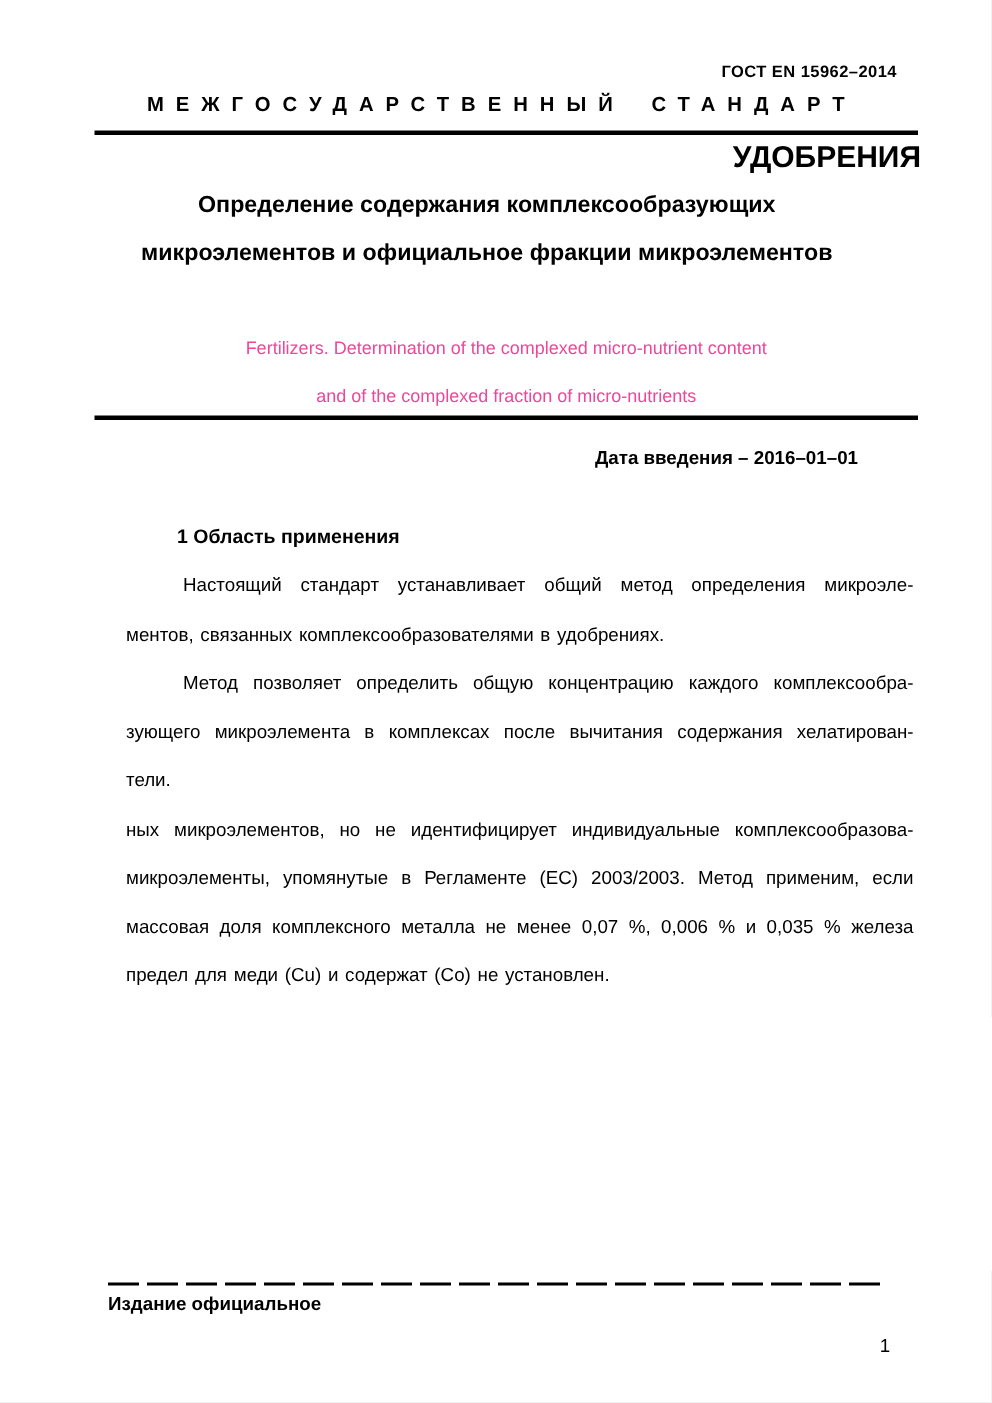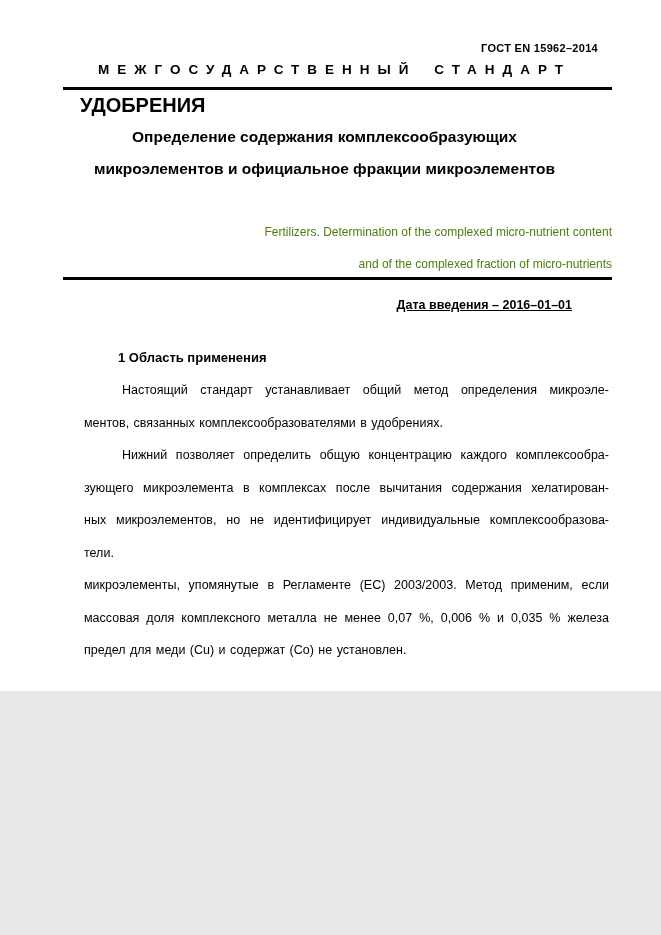--- a/index.html
+++ b/index.html
@@ -3,21 +3,21 @@
 <meta charset="utf-8">
 <style>
   html, body {
     margin: 0;
     padding: 0;
     background: #e8e8e8;
   }
   .page {
     position: relative;
     width: 661px;
-    height: 691px;
+    height: 935px;
     margin: 0 auto;
     background: #ffffff;
     color: #000000;
     font-family: "Liberation Sans", "DejaVu Sans", sans-serif;
     overflow: hidden;
   }
   .doc-code {
     position: absolute;
     top: 41px;
     left: 63px;
@@ -48,62 +48,61 @@
     left: 63px;
     width: 549px;
     height: 3px;
     background: #000;
   }
   .rule-1 { top: 87px; }
   .rule-2 { top: 277px; }
   .title-main {
     position: absolute;
     top: 92px;
-    left: 80px;
-    width: 549px;
-    text-align: left;
+    left: 65px;
+    width: 549px;
+    text-align: right;
     font-weight: bold;
     font-size: 20px;
     line-height: 26px;
   }
   .title-sub {
     position: absolute;
     left: 50px;
     width: 549px;
     text-align: center;
     font-weight: bold;
     font-size: 15.5px;
     line-height: 22px;
     white-space: nowrap;
   }
   .title-sub-1 { top: 126px; }
   .title-sub-2 { top: 158px; }
   .title-eng {
     position: absolute;
     left: 63px;
     width: 549px;
-    text-align: right;
+    text-align: center;
     font-size: 12px;
     line-height: 16px;
-    color: #4d7c0f;
+    color: #ec4899;
   }
   .title-eng-1 { top: 224px; }
   .title-eng-2 { top: 256px; }
   .date-line {
     position: absolute;
     top: 297px;
     left: 63px;
     width: 549px;
     box-sizing: border-box;
     padding-right: 40px;
     text-align: right;
     font-weight: bold;
     font-size: 12.5px;
     line-height: 17px;
-    text-decoration: underline;
   }
   .body-block {
     position: absolute;
     top: 341px;
     left: 72px;
     width: 549px;
   }
   .section-heading {
     padding-left: 46px;
     font-weight: bold;
@@ -177,24 +176,24 @@
 
   <div class="body-block">
     <div class="section-heading">1 Область применения</div>
 
     <div class="para">
         <div class="pline first">Настоящий стандарт устанавливает общий метод определения микроэле-</div>
         <div class="pline last">ментов, связанных комплексообразователями в удобрениях.</div>
       </div>
 
     <div class="para">
-        <div class="pline first">Нижний позволяет определить общую концентрацию каждого комплексообра-</div>
+        <div class="pline first">Метод позволяет определить общую концентрацию каждого комплексообра-</div>
         <div class="pline">зующего микроэлемента в комплексах после вычитания содержания хелатирован-</div>
+        <div class="pline last">тели.</div>
         <div class="pline">ных микроэлементов, но не идентифицирует индивидуальные комплексообразова-</div>
-        <div class="pline last">тели.</div>
       </div>
 
     <div class="para">
         <div class="pline">микроэлементы, упомянутые в Регламенте (ЕС) 2003/2003. Метод применим, если</div>
         <div class="pline">массовая доля комплексного металла не менее 0,07 %, 0,006 % и 0,035 % железа</div>
         <div class="pline last">предел для меди (Cu) и содержат (Co) не установлен.</div>
       </div>
   </div>
 
   <div class="footer-rule"></div>

